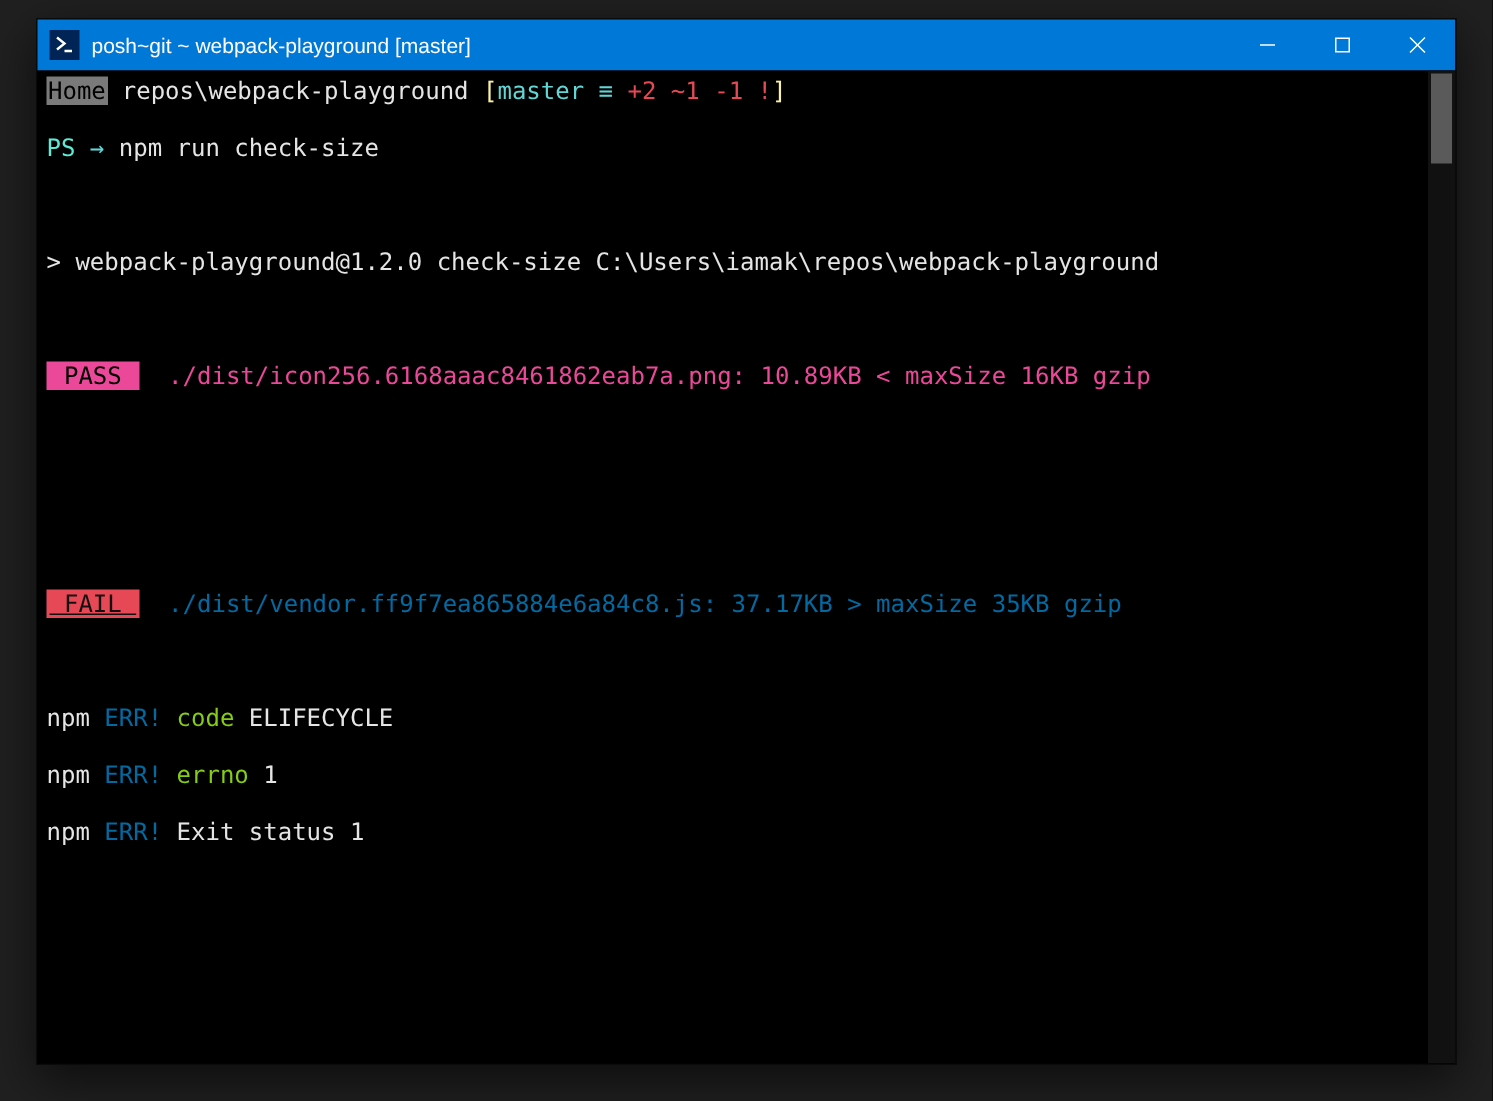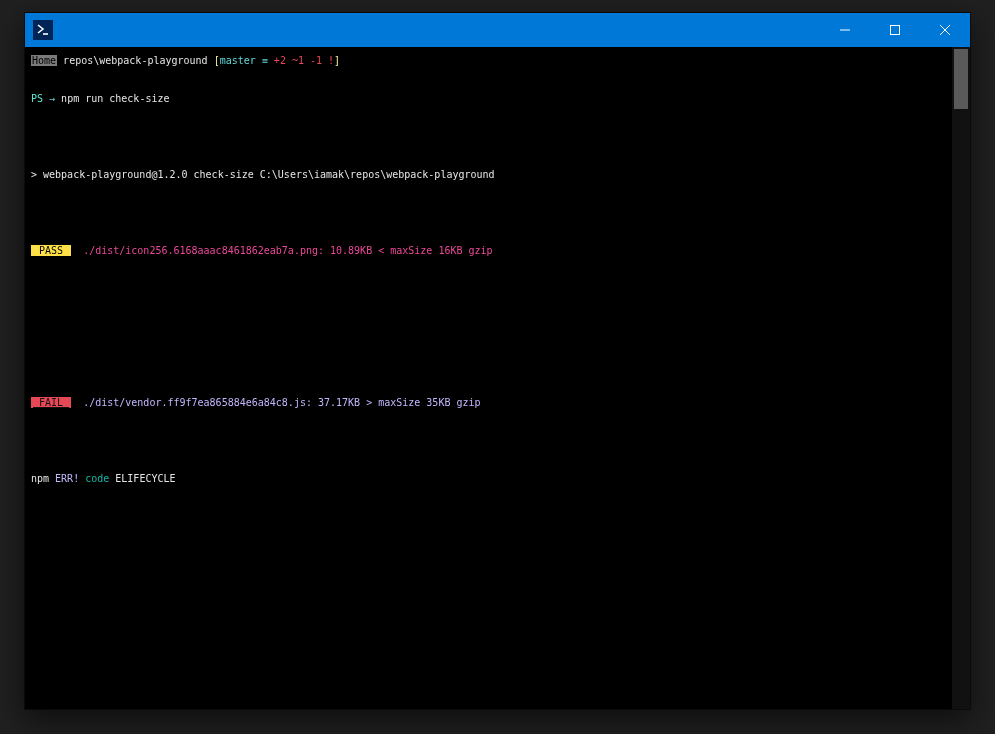--- a/index.html
+++ b/index.html
@@ -57,21 +57,21 @@
   .terminal-wrap {
     flex: 1;
     display: flex;
     background: #000;
     overflow: hidden;
   }
   .terminal {
     flex: 1;
     padding: 4px 6px;
     color: #e5e5e5;
-    font-size: 10px;
+    font-size: 16px;
     line-height: 19px;
     white-space: pre;
     font-family: Consolas, "Lucida Console", monospace;
     overflow: hidden;
   }
   .scrollbar {
     width: 18px;
     background: #111;
     position: relative;
   }
@@ -85,26 +85,26 @@
   }
   .home-chip {
     background: #7a7a7a;
     color: #000;
     padding: 0 1px;
   }
   .c-white { color: #e5e5e5; }
   .c-cyan  { color: #5eead4; }
   .c-teal  { color: #61d6d6; }
   .c-green { color: #ec4899; }
-  .c-red   { color: #c4b5fd; margin-top: 44px; }
+  .c-red   { color: #0369a1; margin-top: 44px; }
   .c-bright-red { color: #e74856; }
-  .c-magenta { color: #14b8a6; }
+  .c-magenta { color: #84cc16; }
   .c-yellow { color: #f9f1a5; }
   .pass-badge {
-    background: #fde047;
+    background: #ec4899;
     color: #000;
     padding: 0 2px;
   }
   .fail-badge {
     background: #e74856;
     color: #111;
     padding: 0 2px;
     text-decoration: underline;
   }
   .line { display: block; }
@@ -113,20 +113,21 @@
 <body>
 
 <div class="window">
   <div class="titlebar">
     <div class="titlebar-icon">
       <svg width="14" height="14" viewBox="0 0 14 14">
           <path d="M2 2 L7 6 L2 10" stroke="#fff" stroke-width="1.6" fill="none"></path>
           <line x1="7" y1="11" x2="12" y2="11" stroke="#fff" stroke-width="1.6"></line>
         </svg>
     </div>
+    <span class="title-text">posh~git ~ webpack-playground [master]</span>
     <div class="title-spacer"></div>
     <div class="win-controls">
       <div class="win-btn">
         <svg width="12" height="12">
             <line x1="1" y1="6" x2="11" y2="6" stroke="#fff" stroke-width="1"></line>
           </svg>
       </div>
       <div class="win-btn">
         <svg width="12" height="12">
             <rect x="1.5" y="1.5" width="9" height="9" stroke="#fff" stroke-width="1" fill="none"></rect>
@@ -147,20 +148,22 @@
 <span class="line"> </span>
 <span class="line c-white">&gt; webpack-playground@1.2.0 check-size C:\Users\iamak\repos\webpack-playground</span>
 <span class="line"> </span>
 <span class="line"><span class="pass-badge"> PASS </span><span class="c-green">  ./dist/icon256.6168aaac8461862eab7a.png: 10.89KB &lt; maxSize 16KB gzip</span></span>
 <span class="line"> </span>
 <span class="line"> </span>
 <span class="line"> </span>
 <span class="line"><span class="fail-badge"> FAIL </span><span class="c-red">  ./dist/vendor.ff9f7ea865884e6a84c8.js: 37.17KB &gt; maxSize 35KB gzip</span></span>
 <span class="line"> </span>
 <span class="line"><span class="c-white">npm</span><span class="c-red"> ERR!</span><span class="c-magenta"> code</span><span class="c-white"> ELIFECYCLE</span></span>
+<span class="line"><span class="c-white">npm</span><span class="c-red"> ERR!</span><span class="c-magenta"> errno</span><span class="c-white"> 1</span></span>
+<span class="line"><span class="c-white">npm</span><span class="c-red"> ERR!</span><span class="c-white"> Exit status 1</span></span>
 
 
 
 
 
 
 
 
 
 

